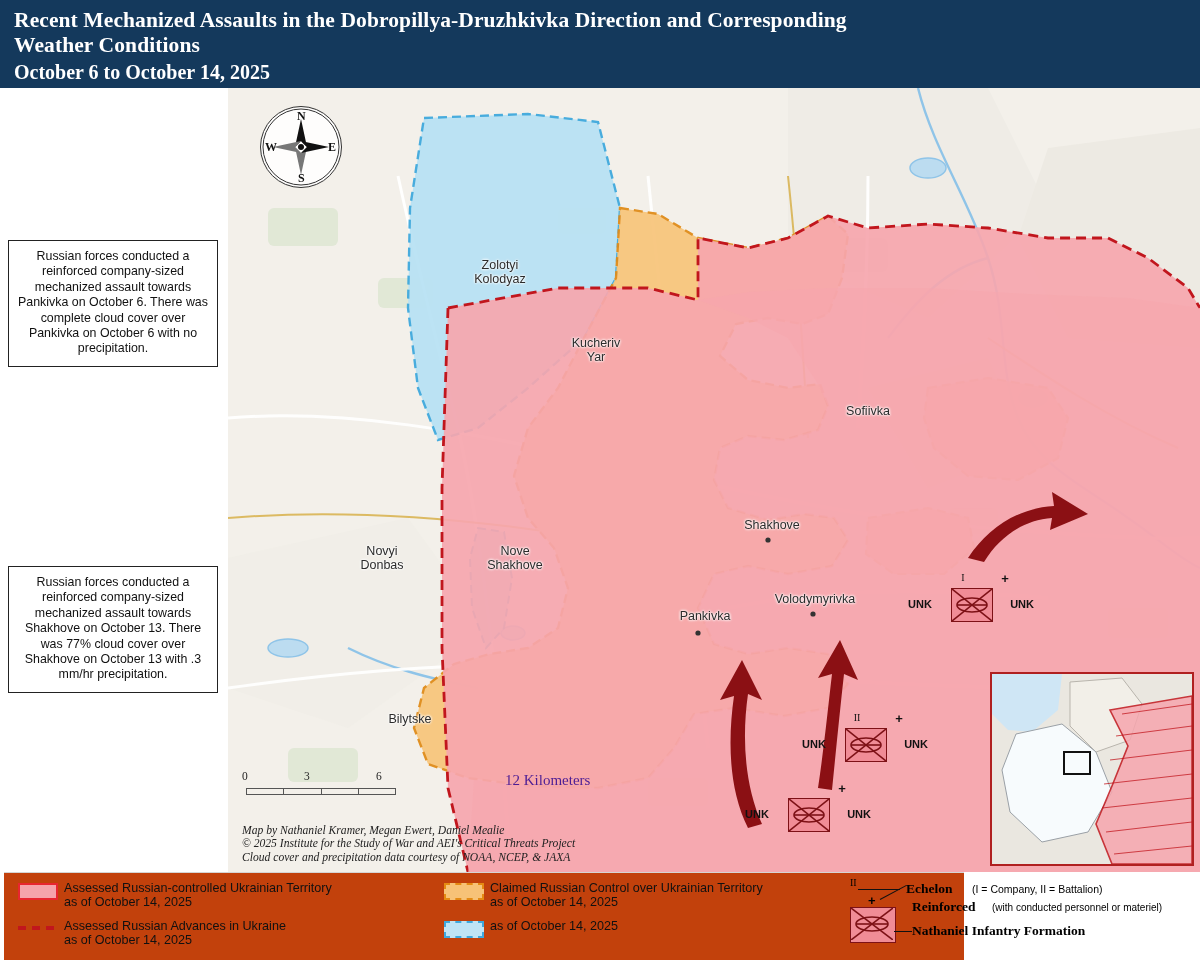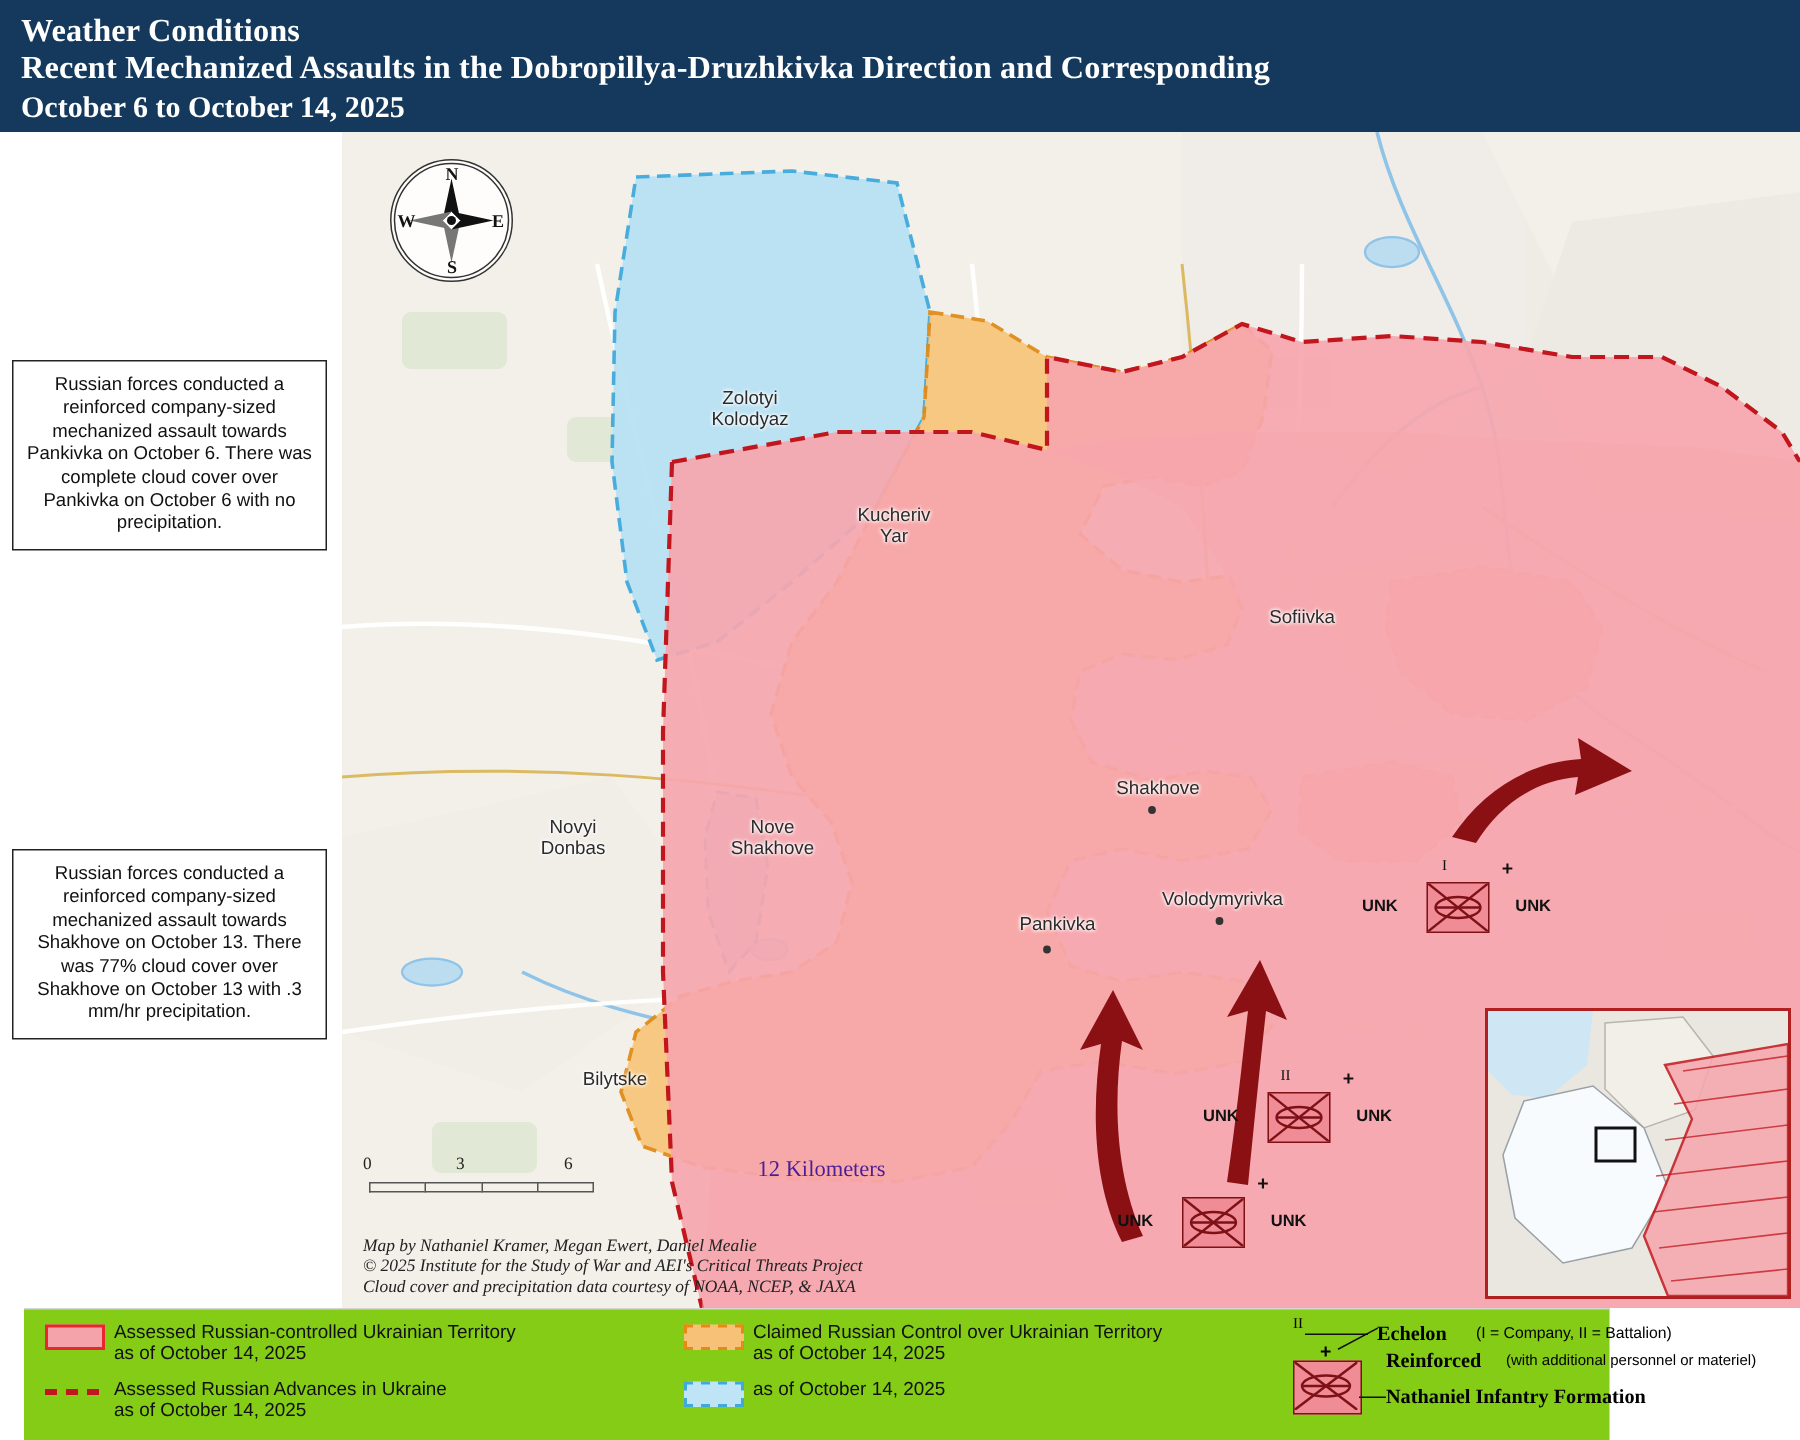--- a/index.html
+++ b/index.html
@@ -130,41 +130,41 @@
   }
   .unit .unkL,.unit .unkR{
     position:absolute;top:14px;font-size:11px;font-weight:bold;color:#111;
     font-family:"Liberation Sans", sans-serif;
   }
   .unit .unkL{left:-36px;}
   .unit .unkR{right:-36px;}
 
   
   .legend{
-    position:absolute;left:16px;top:872px;width:1057px;height:88px;background:#84cc16;
+    position:absolute;left:4px;top:872px;width:960px;height:88px;background:#c2410c;
     border-top:1px solid #d5d5d5;
   }
   .lgcol{position:absolute;top:8px;}
   .lgrow{position:relative;margin-bottom:9px;}
   .lgtext{font-size:12.6px;line-height:14.4px;color:#111;}
   .swatch{position:absolute;left:0;top:2px;width:36px;height:13px;}
   .sw-red{background:#f5a3ab;border:2px solid #e8262f;}
   .sw-reddash{border:0;border-top:4px dashed #c1161d;height:0;top:7px;}
   .sw-orange{background:#f7c277;border:2px dashed #e58a12;}
   .sw-blue{background:#bfe4f5;border:2px dashed #3fa9dd;}
   .lgbody{margin-left:46px;}
 </style>
 </head>
 <body>
 
 <div id="root">
 
   <div class="header">
+    <div class="line1">Recent Mechanized Assaults in the Dobropillya-Druzhkivka Direction and Corresponding</div>
     <div class="line1">Weather Conditions</div>
-    <div class="line1">Recent Mechanized Assaults in the Dobropillya-Druzhkivka Direction and Corresponding</div>
     <div class="line2">October 6 to October 14, 2025</div>
   </div>
 
   <div class="leftpanel">
     <div class="callout" id="callout0">Russian forces conducted a reinforced company-sized mechanized assault towards Pankivka on October 6. There was complete cloud cover over Pankivka on October 6 with no precipitation.</div>
     <div class="callout" id="callout2">Russian forces conducted a reinforced company-sized mechanized assault towards Shakhove on October 13. There was 77% cloud cover over Shakhove on October 13 with .3 mm/hr precipitation.</div>
   </div>
 
   <div class="map">
 
@@ -426,20 +426,20 @@
           <svg width="42" height="32" viewBox="0 0 42 32">
             <line x1="0" y1="0" x2="42" y2="32" stroke="#7d1116" stroke-width="1.6"></line>
             <line x1="42" y1="0" x2="0" y2="32" stroke="#7d1116" stroke-width="1.6"></line>
             <ellipse cx="21" cy="16" rx="16" ry="7" fill="none" stroke="#7d1116" stroke-width="1.6"></ellipse>
             <line x1="5" y1="16" x2="37" y2="16" stroke="#7d1116" stroke-width="1.6"></line>
           </svg>
         </div>
         <span style="position:absolute;left:18px;top:-8px;font-size:13px;font-weight:bold;">+</span>
         <span style="position:absolute;left:30px;top:-2px;width:30px;height:0;border-top:1.4px solid #111;transform:rotate(-28deg);transform-origin:left center;"></span>
         <span style="position:absolute;left:62px;top:-2px;font-size:13.5px;font-weight:bold;font-family:'Liberation Serif',serif;">Reinforced</span>
-        <span style="position:absolute;left:142px;top:1px;font-size:10px;">(with additional personnel or materiel)</span>
+        <span style="position:absolute;left:142px;top:1px;font-size:10px;">(with conducted personnel or materiel)</span>
         <span style="position:absolute;left:44px;top:30px;width:18px;height:0;border-top:1.4px solid #111;"></span>
         <span style="position:absolute;left:62px;top:22px;font-size:13.5px;font-weight:bold;font-family:'Liberation Serif',serif;">Nathaniel Infantry Formation</span>
       </div>
     </div>
   </div>
 
 </div>
 
 </body></html>

